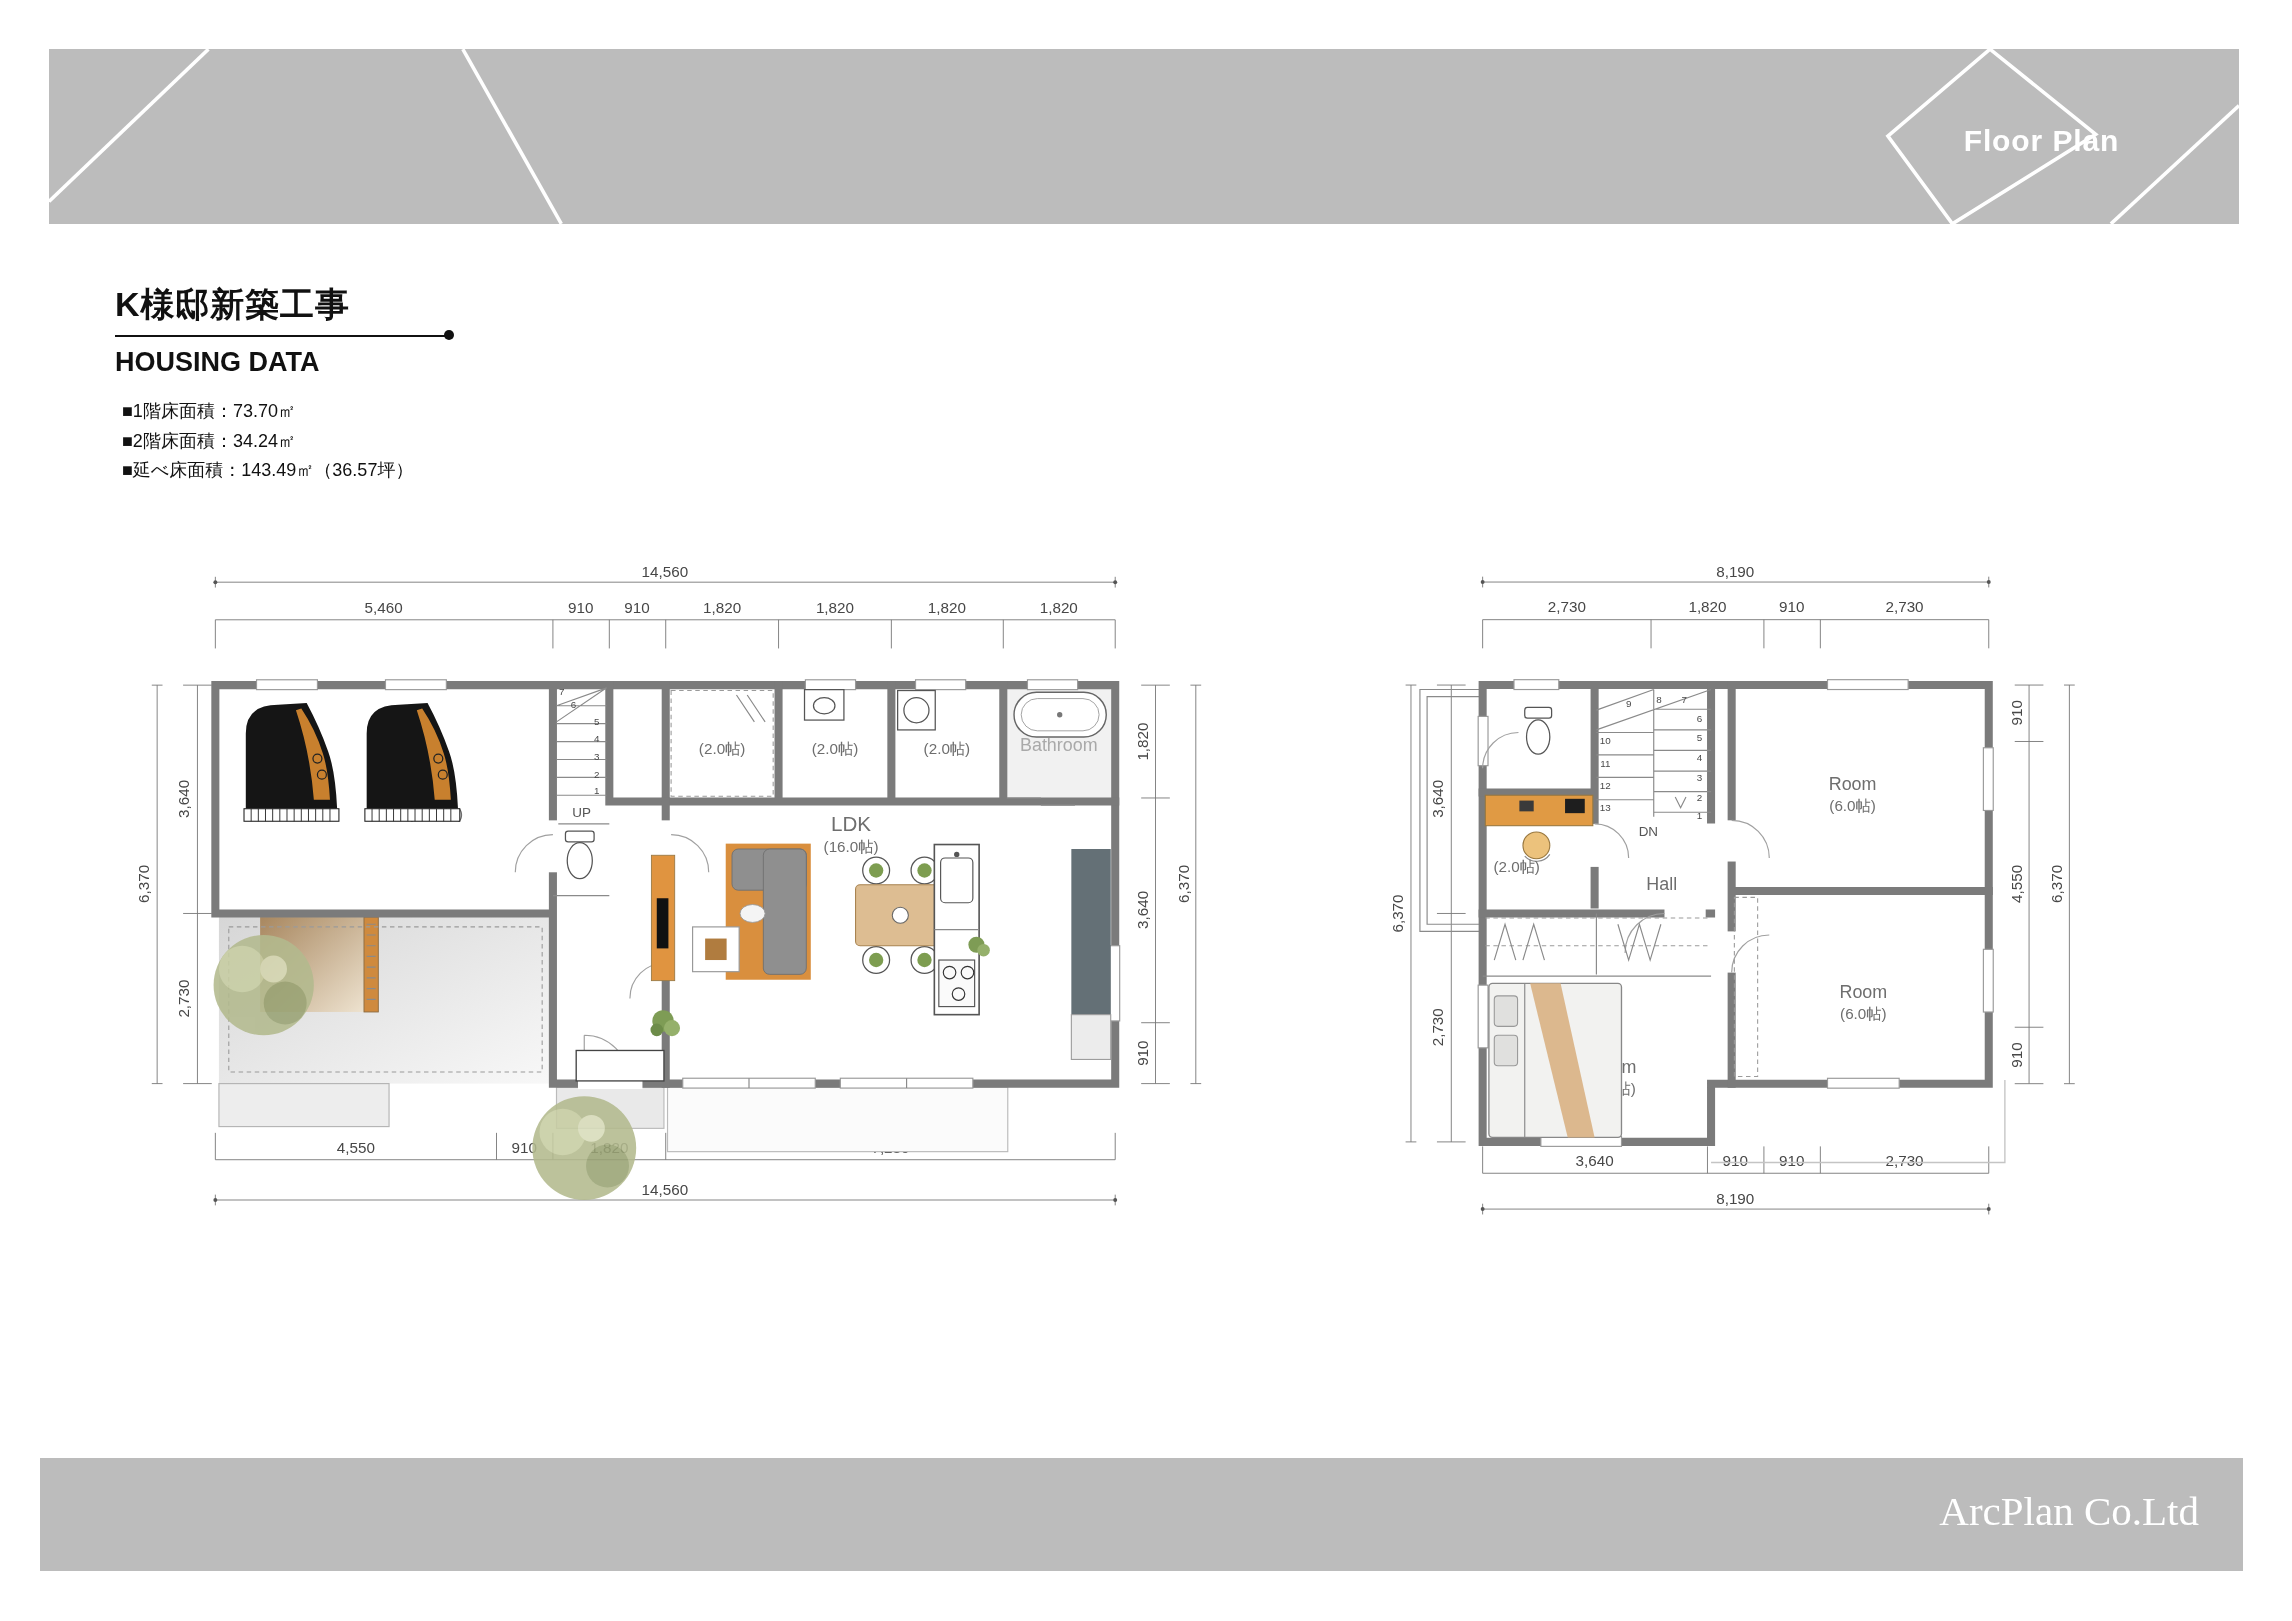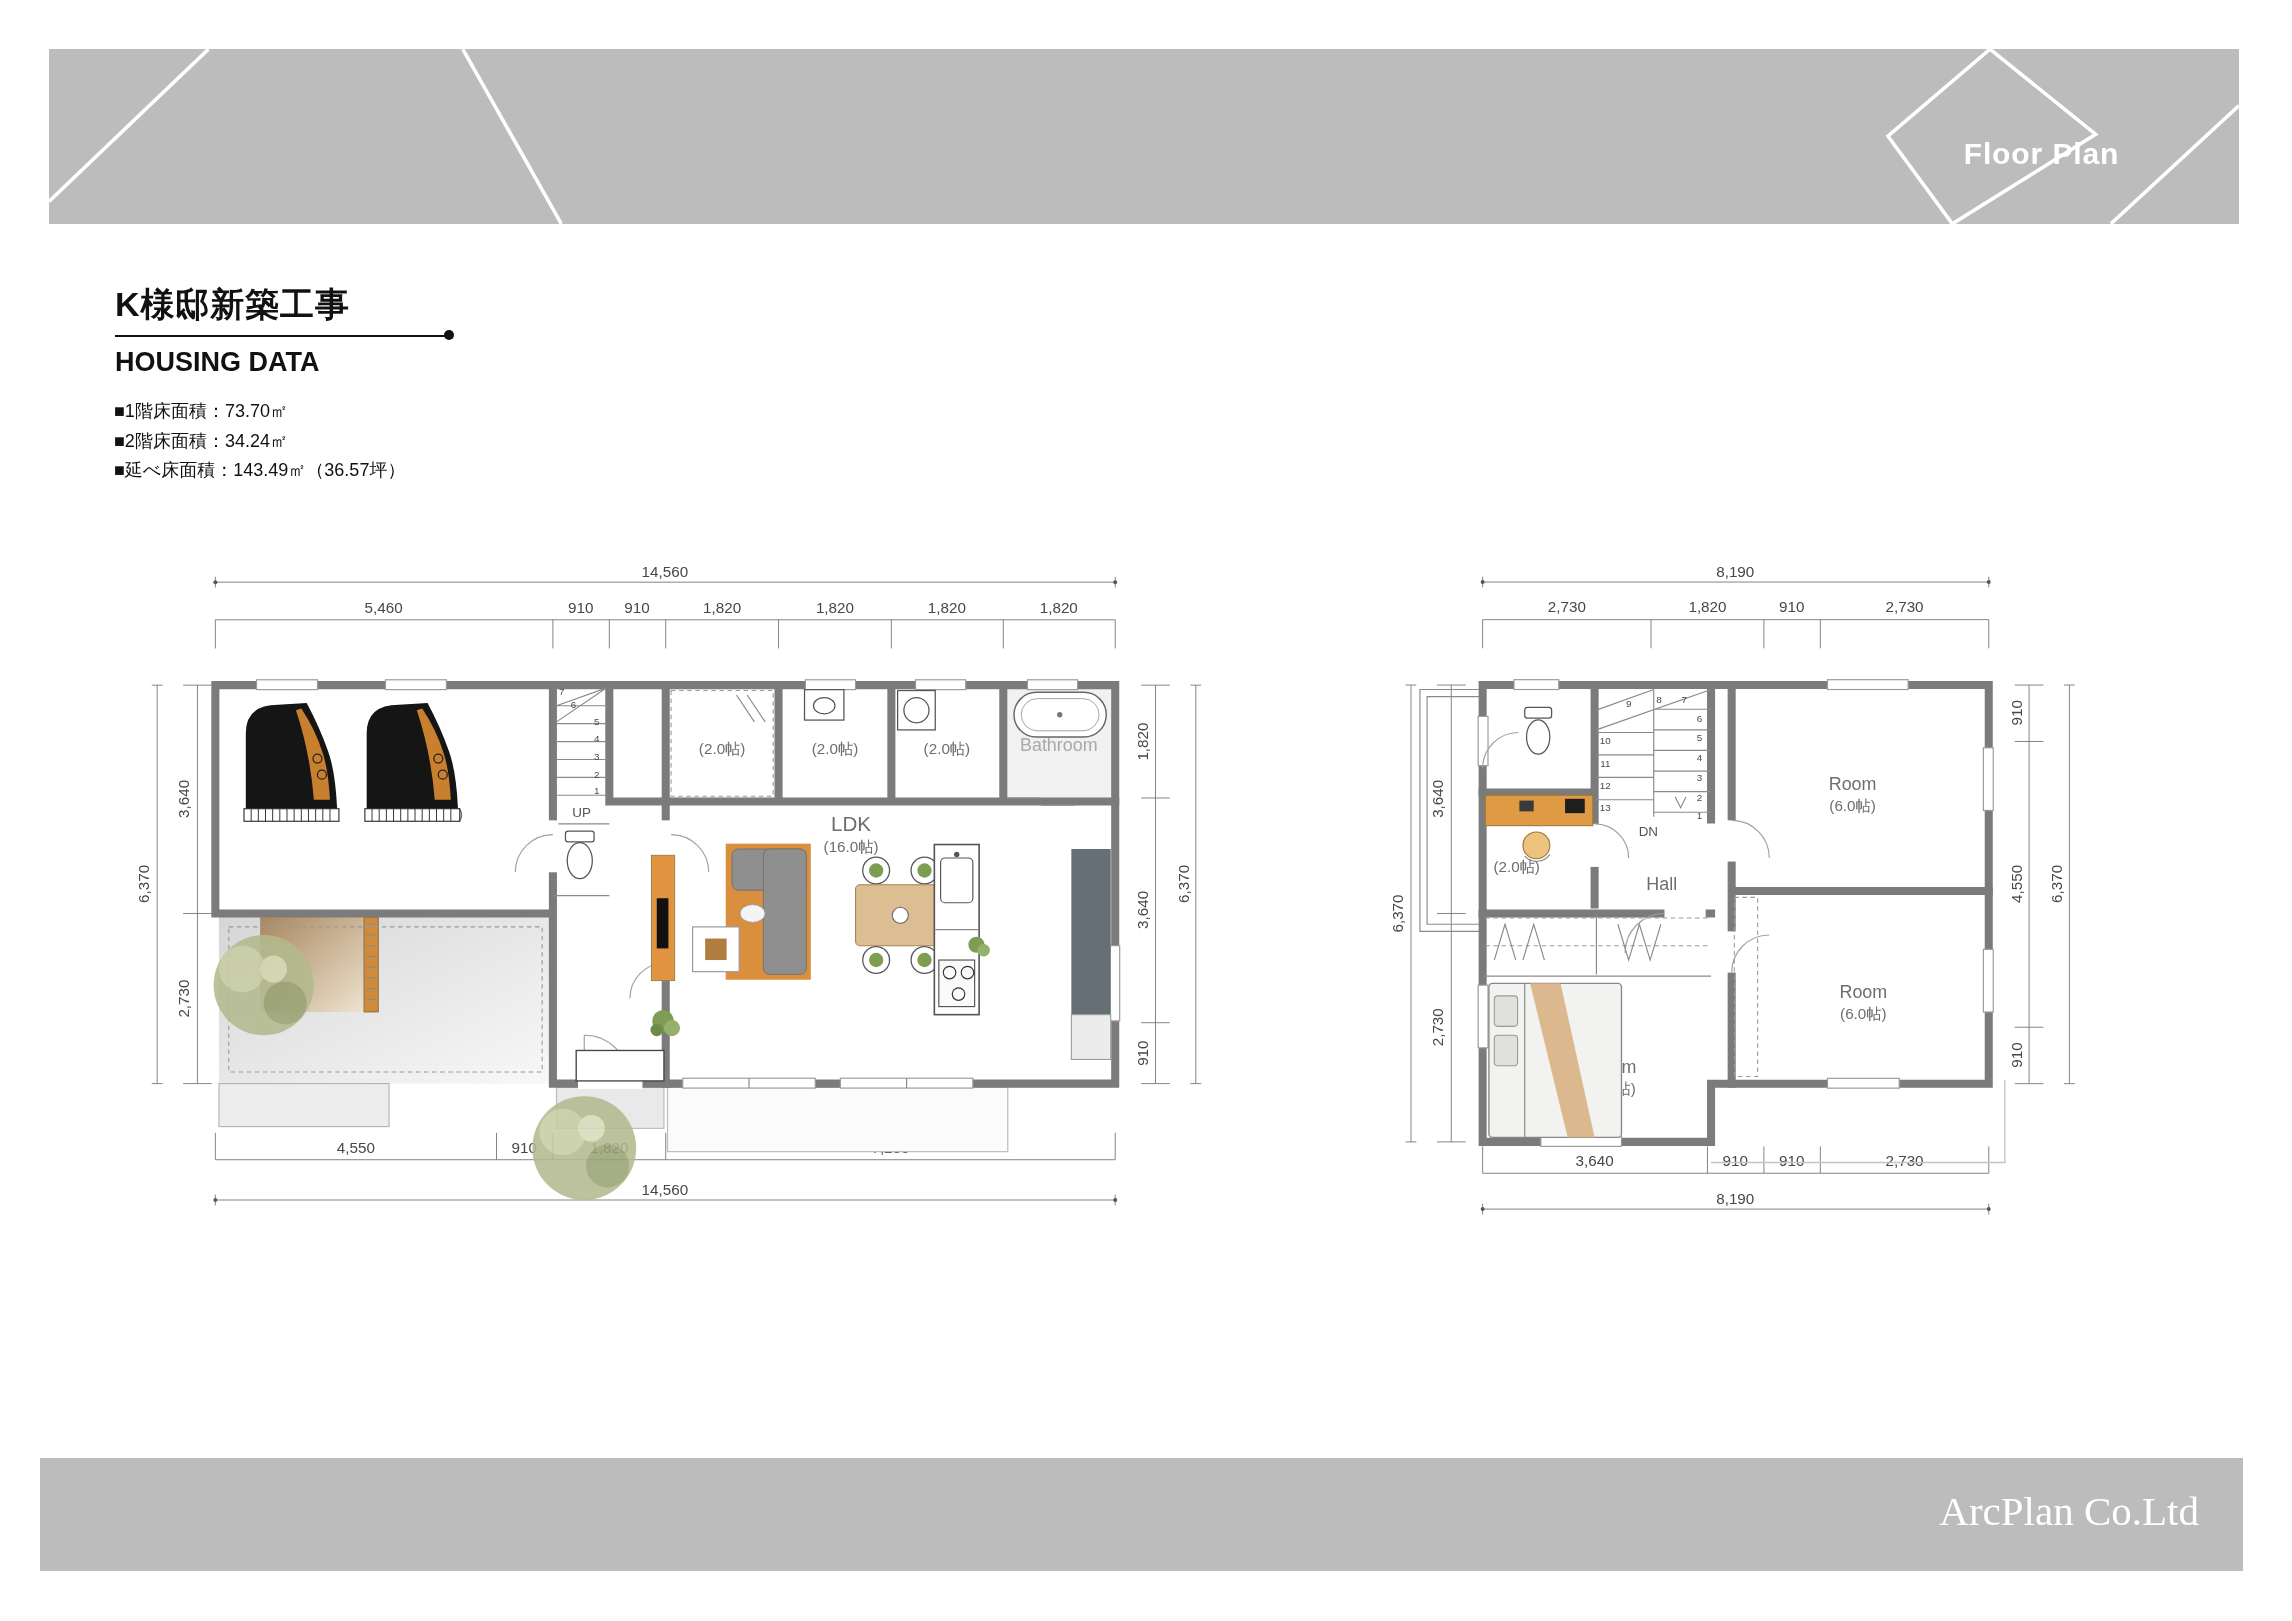--- a/index.html
+++ b/index.html
@@ -1,20 +1,20 @@
 <!DOCTYPE html>
 <html style="font-size:14.3px"><head>
 <meta charset="utf-8">
 <style>
   html,body{margin:0;padding:0;background:#ffffff;}
   body{width:2293px;height:1621px;position:relative;font-family:"Liberation Sans",sans-serif;overflow:hidden;}
   .abs{position:absolute;}
   
   .band{background:#bcbcbc;}
-  .banner-label{color:#ffffff;font-weight:bold;font-size:30px;letter-spacing:0.9px;text-align:center;margin-top:13px;}
+  .banner-label{color:#ffffff;font-weight:bold;font-size:30px;letter-spacing:0.9px;text-align:center;}
   .footer-label{color:#ffffff;font-family:"Liberation Serif",serif;font-size:41px;text-align:right;}
   
   .proj-title{font-size:34px;font-weight:bold;color:#111;letter-spacing:0.9px;}
   .title-rule{background:#111;height:1.8px;}
   .title-dot{width:9.9px;height:9.9px;border-radius:50%;background:#111;}
   .section-title{font-size:27px;font-weight:bold;color:#111;}
   .spec-line{font-size:18px;color:#111;height:29.6px;}
   
   .w{stroke:#7b7b7b;stroke-width:9;fill:none;stroke-linecap:square;}
   .tw{stroke:#8a8a8a;stroke-width:1.3;fill:none;}
@@ -42,21 +42,21 @@
     <polygon class="hdr-line" points="2053,97 2167,0 2285,95 2125,195"></polygon>
     <path class="hdr-line" d="M2445,63 L2302,195"></path>
   </svg>
 </div>
 <div class="abs banner-label" style="left:1934px;top:124px;width:215px;">Floor Plan</div>
 
 <div class="abs proj-title" style="left:115px;top:282px;text-align:right;">K様邸新築工事</div>
 <div class="abs title-rule" style="left:115px;top:335px;width:333px;"></div>
 <div class="abs title-dot" style="left:444px;top:330px;"></div>
 <div class="abs section-title" style="left:115px;top:347px;">HOUSING DATA</div>
-<div class="abs" style="left:114px;top:399px;">
+<div class="abs" style="left:122px;top:399px;">
   <div class="spec-line">■1階床面積：73.70㎡</div>
   <div class="spec-line">■2階床面積：34.24㎡</div>
   <div class="spec-line">■延べ床面積：143.49㎡（36.57坪）</div>
 </div>
 
 <svg class="abs" style="left:90px;top:555px;" width="1164" height="708" viewBox="0 0 1300 790">
   <defs>
     <linearGradient id="g1" x1="0" y1="0" x2="1" y2="1">
       <stop offset="0" stop-color="#d6d6d6"></stop>
         <stop offset="1" stop-color="#f8f8f8"></stop>

